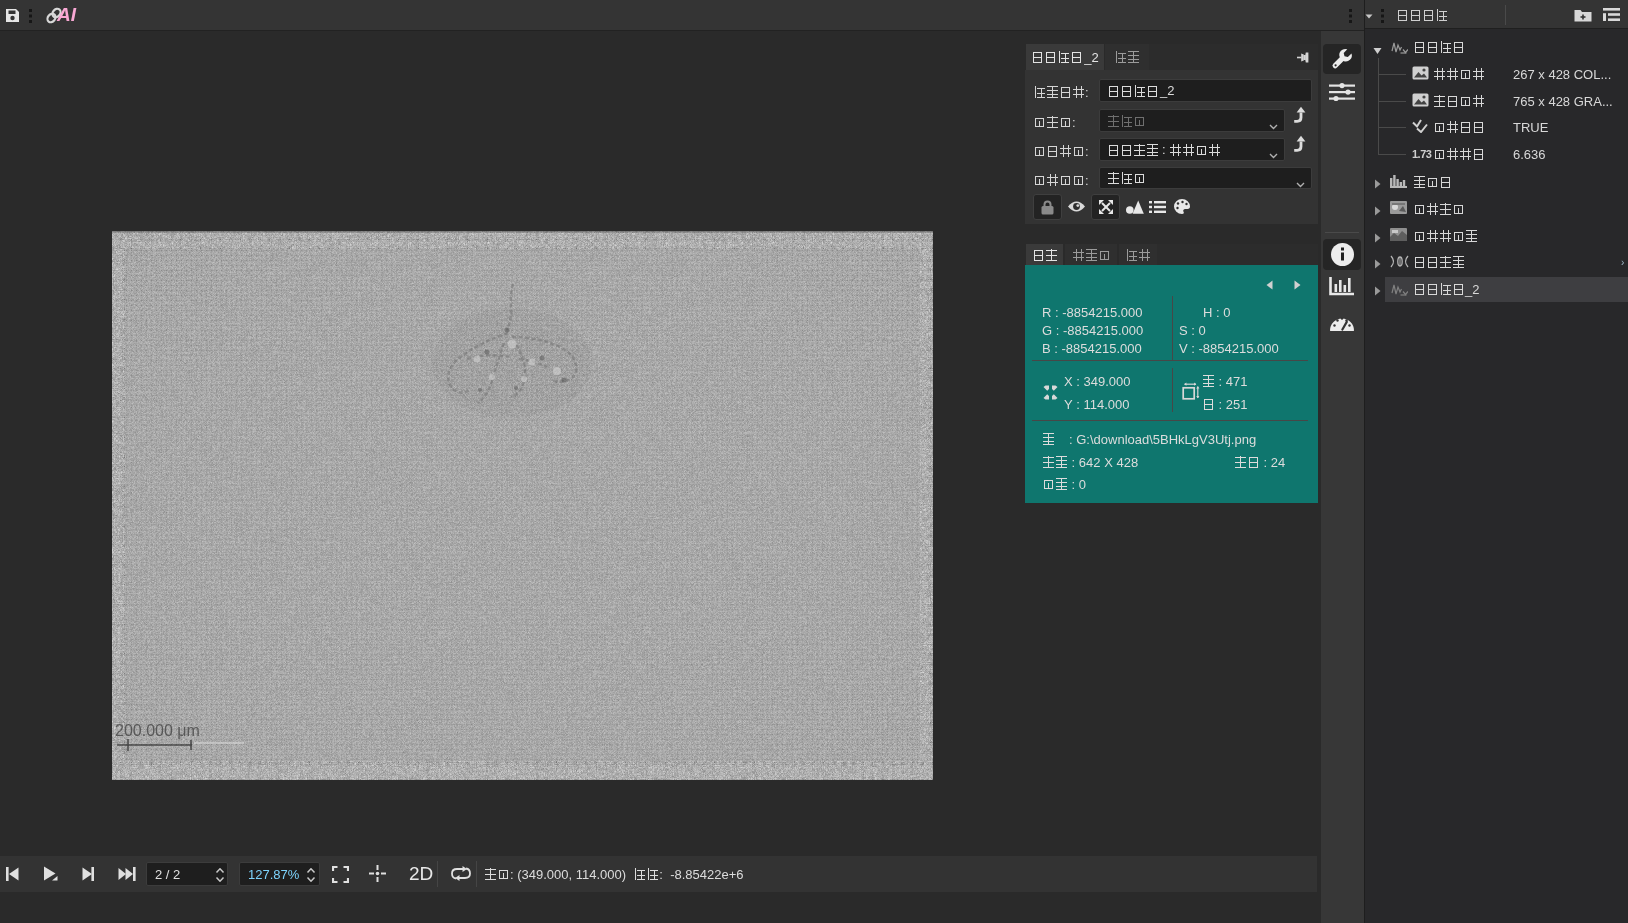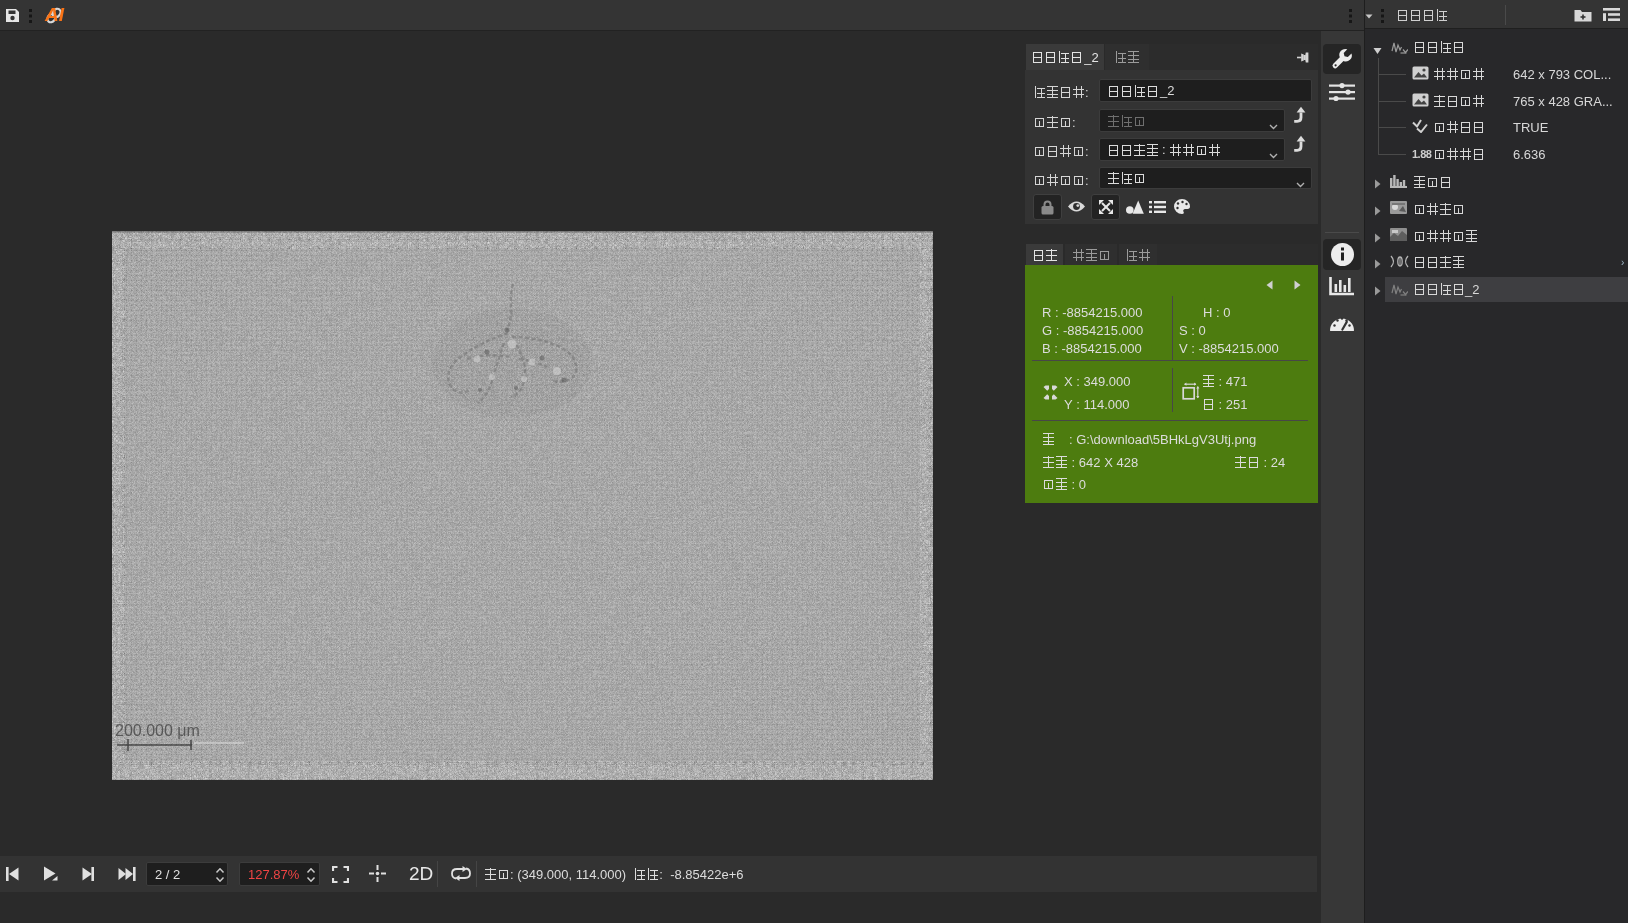--- a/index.html
+++ b/index.html
@@ -24,21 +24,21 @@
         <rect y="0" width="3" height="3" fill="#161616"></rect>
         <rect y="5.5" width="3" height="3" fill="#161616"></rect>
         <rect y="11" width="3" height="3" fill="#161616"></rect>
       </svg></div>
     <div style="position:absolute;left:46px;top:7px;"><svg width="16" height="17" viewBox="0 0 16 17" style="">
         <g fill="none" stroke="#d8d8d8" stroke-width="2.2">
           <ellipse cx="5.5" cy="11" rx="3.6" ry="4.6" transform="rotate(38 5.5 11)"></ellipse>
           <ellipse cx="10.5" cy="6" rx="3.6" ry="4.6" transform="rotate(38 10.5 6)"></ellipse>
         </g>
       </svg></div>
-    <div style="position:absolute;left:45px;top:4px;font-size:19px;font-weight:bold;font-style:italic;color:#f97316">AI</div>
+    <div style="position:absolute;left:57px;top:4px;font-size:19px;font-weight:bold;font-style:italic;color:#f9a8d4">AI</div>
     <div style="position:absolute;left:1349px;top:9px;"><svg width="4" height="14" viewBox="0 0 4 14" style="">
         <rect y="0" width="3" height="3" fill="#161616"></rect>
         <rect y="5.5" width="3" height="3" fill="#161616"></rect>
         <rect y="11" width="3" height="3" fill="#161616"></rect>
       </svg></div>
   </div>
 <svg width="821" height="549" style="position:absolute;left:112px;top:231px">
 <defs>
 <filter id="nA" x="0" y="0" width="100%" height="100%">
   <feTurbulence type="turbulence" baseFrequency="0.8" numOctaves="2" seed="5" stitchTiles="stitch"></feTurbulence>
@@ -235,21 +235,21 @@
       <i class="z z3 "></i>
       <i class="z z4 "></i>
       <i class="z z6 "></i>
     </div>
     <div style="position:absolute;left:94px;top:0;width:38px;height:21px;background:#2f2f2f;color:#9b9b9b;display:flex;align-items:center;justify-content:center">
       <i class="z z5 "></i>
       <i class="z z3 "></i>
     </div>
     <div style="position:absolute;left:132px;top:0;right:0;height:21px;background:#2c2c2c"></div>
   </div>
-<div style="position:absolute;left:1025px;top:265px;width:293px;height:238px;background:#4d7c0f">
+<div style="position:absolute;left:1025px;top:265px;width:293px;height:238px;background:#0f766e">
     <div style="position:absolute;left:241px;top:13px;"><svg width="7" height="10" viewBox="0 0 7 10" style="">
         <path d="M6.5 0.5 v9 L0.5 5 z" fill="#d0d0d0"></path>
       </svg></div>
     <div style="position:absolute;left:269px;top:13px;"><svg width="7" height="10" viewBox="0 0 7 10" style="">
         <path d="M0.5 0.5 v9 L6.5 5 z" fill="#d0d0d0"></path>
       </svg></div>
     <div style="position:absolute;left:17px;top:40px;">R&nbsp;:&nbsp;-8854215.000</div>
     <div style="position:absolute;left:17px;top:58px;">G&nbsp;:&nbsp;-8854215.000</div>
     <div style="position:absolute;left:17px;top:76px;">B&nbsp;:&nbsp;-8854215.000</div>
     <div style="position:absolute;left:147px;top:31px;width:1px;height:64px;background:#474747"></div>
@@ -370,37 +370,37 @@
       <div style="position:absolute;left:13px;top:74px;width:28px;height:1px;background:#4a4a4a"></div>
       <div style="position:absolute;left:13px;top:101px;width:28px;height:1px;background:#4a4a4a"></div>
       <div style="position:absolute;left:13px;top:127px;width:28px;height:1px;background:#4a4a4a"></div>
       <div style="position:absolute;left:13px;top:154px;width:28px;height:1px;background:#4a4a4a"></div>
       <div style="position:absolute;left:47px;top:66px;"><svg width="17" height="14" viewBox="0 0 17 14" style="">
           <rect x="0.5" y="0.5" width="16" height="13" rx="1.5" fill="#d0d0d0"></rect>
           <path d="M2 11.5 L6.5 6 L9.5 9.5 L12 7.5 L15 11.5 z" fill="#434343"></path>
           <circle cx="12" cy="4" r="1.6" fill="#434343"></circle>
         </svg></div>
       <div style="position:absolute;left:68px;top:67px;color:#d8d8d8"><i class="z z3 "></i><i class="z z3 "></i><i class="z z6 "></i><i class="z z3 "></i></div>
-      <div style="position:absolute;left:148px;top:67px;color:#d8d8d8">642 x 793 COL...</div>
+      <div style="position:absolute;left:148px;top:67px;color:#d8d8d8">267 x 428 COL...</div>
       <div style="position:absolute;left:47px;top:93px;"><svg width="17" height="14" viewBox="0 0 17 14" style="">
           <rect x="0.5" y="0.5" width="16" height="13" rx="1.5" fill="#d0d0d0"></rect>
           <path d="M2 11.5 L6.5 6 L9.5 9.5 L12 7.5 L15 11.5 z" fill="#434343"></path>
           <circle cx="12" cy="4" r="1.6" fill="#434343"></circle>
         </svg></div>
       <div style="position:absolute;left:68px;top:94px;color:#d8d8d8"><i class="z z1 "></i><i class="z z2 "></i><i class="z z6 "></i><i class="z z3 "></i></div>
       <div style="position:absolute;left:148px;top:94px;color:#d8d8d8">765 x 428 GRA...</div>
       <div style="position:absolute;left:47px;top:119px;"><svg width="16" height="14" viewBox="0 0 16 14" style="">
           <g stroke="#d0d0d0" stroke-width="2" fill="none">
             <path d="M1 3.5 L5 7.5 L9 1"></path>
             <path d="M5 9.5 L9 13 L15 5.5"></path>
           </g>
         </svg></div>
       <div style="position:absolute;left:68px;top:120px;color:#d8d8d8"><i class="z z6 "></i><i class="z z3 "></i><i class="z z2 "></i><i class="z z2 "></i></div>
       <div style="position:absolute;left:148px;top:120px;color:#d8d8d8">TRUE</div>
-      <div style="position:absolute;left:47px;top:146px;"><span style="font-weight:bold;font-size:11px;color:#cfcfcf;letter-spacing:-0.5px">1.88</span></div>
+      <div style="position:absolute;left:47px;top:146px;"><span style="font-weight:bold;font-size:11px;color:#cfcfcf;letter-spacing:-0.5px">1.73</span></div>
       <div style="position:absolute;left:68px;top:147px;color:#d8d8d8"><i class="z z6 "></i><i class="z z3 "></i><i class="z z3 "></i><i class="z z2 "></i></div>
       <div style="position:absolute;left:148px;top:147px;color:#d8d8d8">6.636</div>
       <div style="position:absolute;left:9px;top:177px;"><svg width="7" height="10" viewBox="0 0 7 10" style="">
           <path d="M1 0.5 l5.5 4.5 L1 9.5 z" fill="#9a9a9a"></path>
         </svg></div>
       <div style="position:absolute;left:25px;top:174px;"><svg width="18" height="14" viewBox="0 0 18 14" style="">
           <g fill="#b8b8b8">
             <rect x="0" y="4" width="2.4" height="10"></rect>
             <rect x="3.2" y="1" width="2.4" height="13"></rect>
             <rect x="6.4" y="5" width="2.4" height="9"></rect>
@@ -473,21 +473,21 @@
         <path d="M0.5 1 v12 L8 7 z" fill="#e0e0e0"></path>
         <path d="M7.5 1 v12 L15 7 z" fill="#e0e0e0"></path>
         <rect x="15" y="0" width="2.6" height="14" fill="#e0e0e0"></rect>
       </svg></div>
     <div style="position:absolute;left:146px;top:6px;width:82px;height:24px;background:#1e1e1e;border:1px solid #3c3c3c;border-radius:2px;display:flex;align-items:center;padding-left:8px;color:#e0e0e0">2 / 2<span style="position:absolute;left:68px;top:5px"><svg width="10" height="14" viewBox="0 0 10 14" style="">
           <g stroke="#c9c9c9" stroke-width="1.5" fill="none">
             <path d="M1.5 4.5 L5 0.8 L8.5 4.5"></path>
             <path d="M1.5 9.5 L5 13.2 L8.5 9.5"></path>
           </g>
         </svg></span></div>
-    <div style="position:absolute;left:239px;top:6px;width:81px;height:24px;background:#1e1e1e;border:1px solid #3c3c3c;border-radius:2px;display:flex;align-items:center;padding-left:8px;color:#ef4444">127.87%<span style="position:absolute;left:66px;top:5px"><svg width="10" height="14" viewBox="0 0 10 14" style="">
+    <div style="position:absolute;left:239px;top:6px;width:81px;height:24px;background:#1e1e1e;border:1px solid #3c3c3c;border-radius:2px;display:flex;align-items:center;padding-left:8px;color:#7dd3fc">127.87%<span style="position:absolute;left:66px;top:5px"><svg width="10" height="14" viewBox="0 0 10 14" style="">
           <g stroke="#c9c9c9" stroke-width="1.5" fill="none">
             <path d="M1.5 4.5 L5 0.8 L8.5 4.5"></path>
             <path d="M1.5 9.5 L5 13.2 L8.5 9.5"></path>
           </g>
         </svg></span></div>
     <div style="position:absolute;left:332px;top:10px;"><svg width="17" height="17" viewBox="0 0 17 17" style="">
         <g stroke="#e0e0e0" stroke-width="2.2" fill="none">
           <path d="M1 5 V1 H5.5"></path>
           <path d="M11.5 1 H16 V5"></path>
           <path d="M16 12 V16 H11.5"></path>

